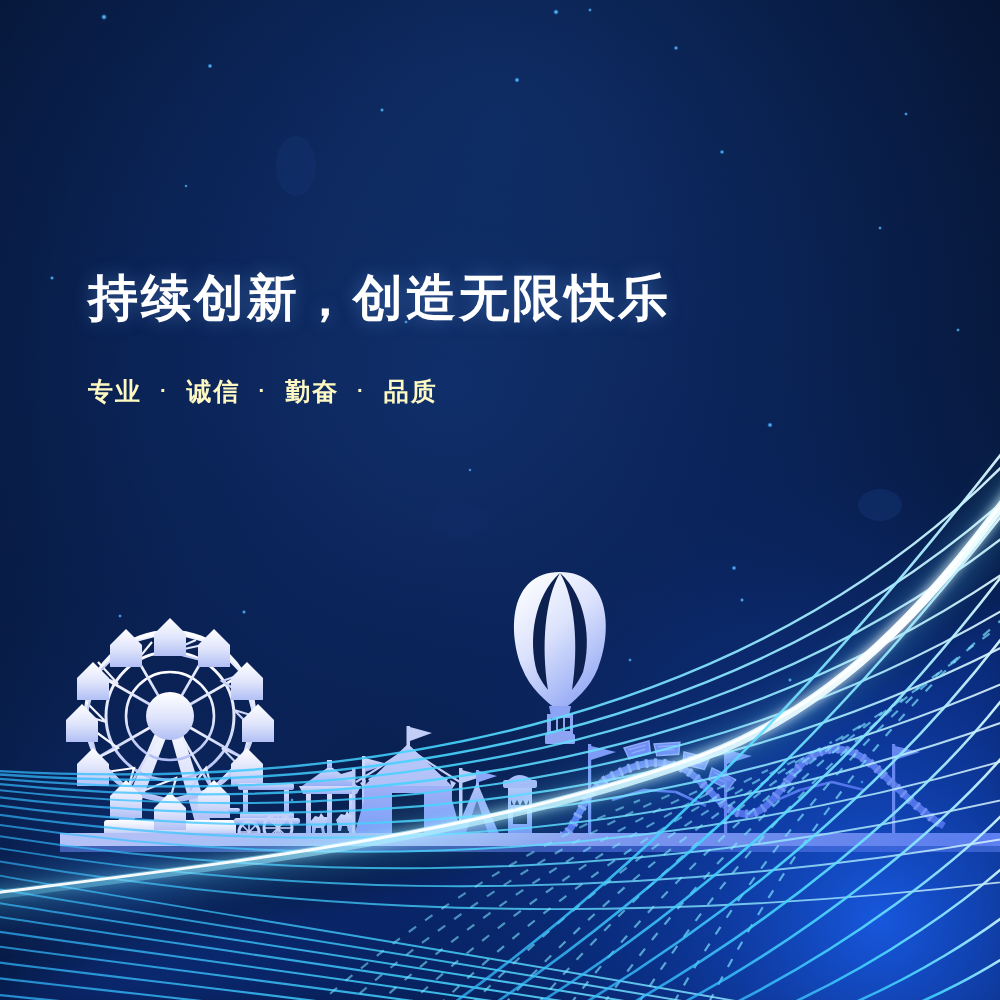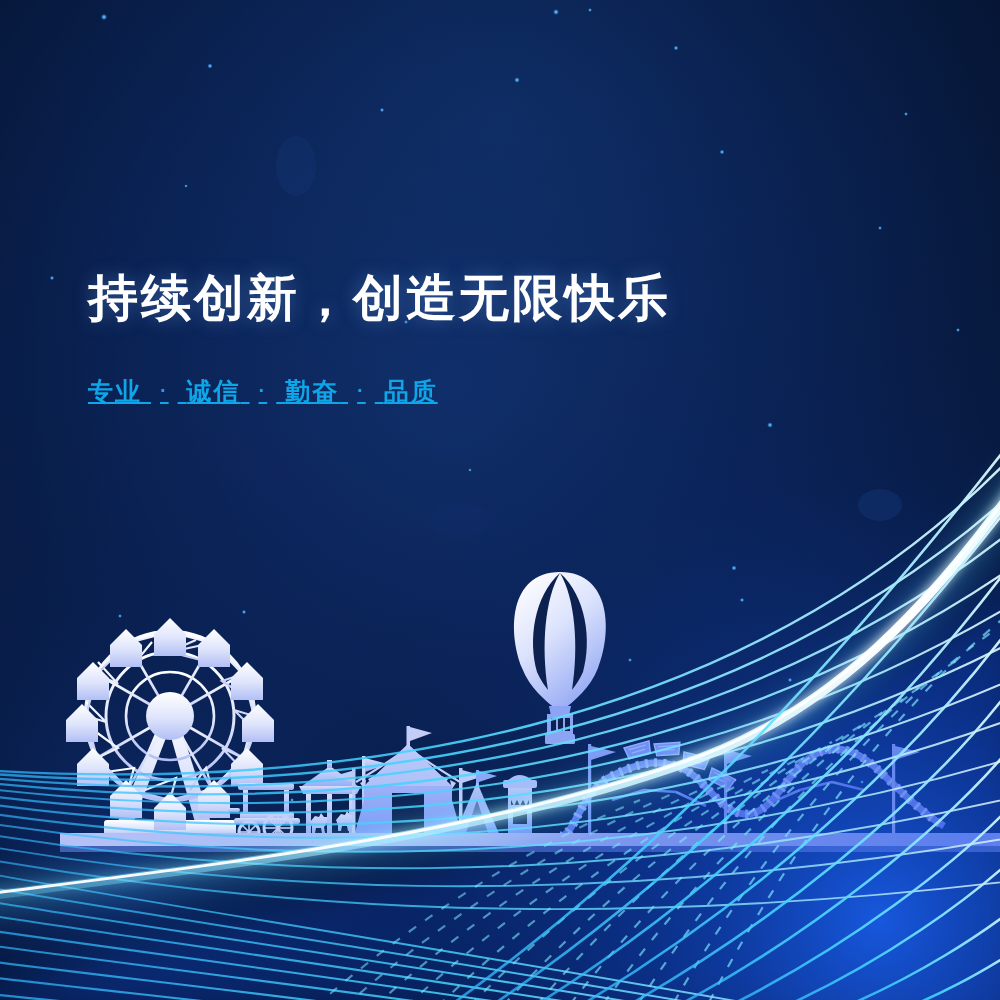--- a/index.html
+++ b/index.html
@@ -41,25 +41,24 @@
     white-space: nowrap;
     line-height: 1.2;
     text-shadow: 0 0 18px rgba(120,180,255,0.35);
   }
   .subtitle {
     position: absolute;
     left: 88px;
     top: 375px;
     font-size: 25px;
     font-weight: bold;
-    color: #0ea5e9;
+    color: #fef9c3;
     letter-spacing: 2px;
     white-space: nowrap;
     line-height: 1.3;
-    text-decoration: underline;
   }
   .subtitle .sep {
     padding: 0 9px;
     font-size: 20px;
     position: relative;
     top: -3px;
   }
 </style>
 </head>
 <body>

